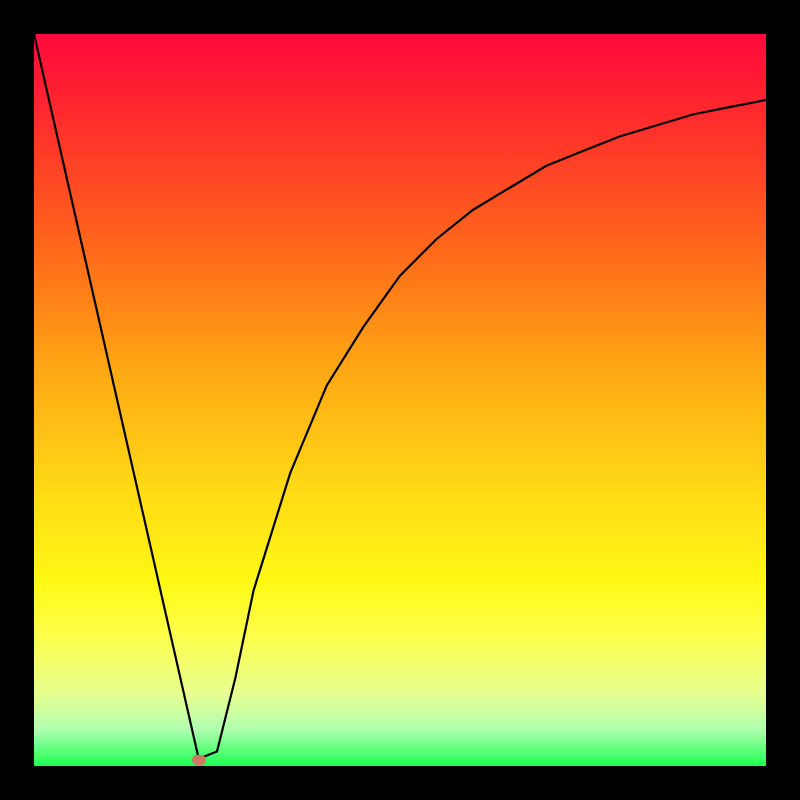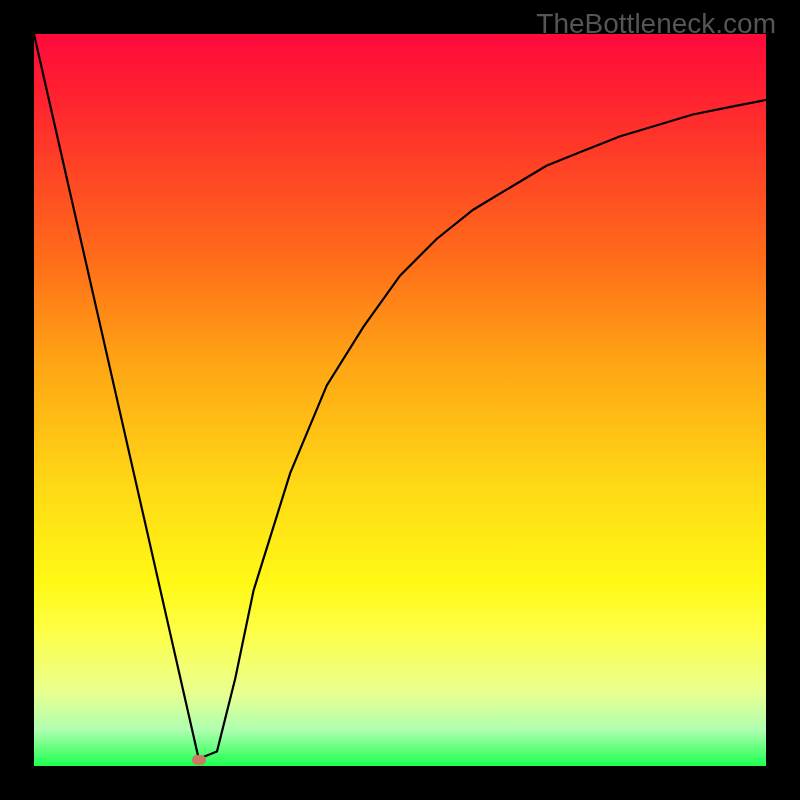--- a/index.html
+++ b/index.html
@@ -21,20 +21,19 @@
   svg.curve path{fill:none;stroke:#000;stroke-width:2.2;}
   .dot{position:absolute;width:14px;height:10px;border-radius:6px;background:#c97a60;
        transform:translate(-50%,-50%);}
   
 </style>
 </head>
 <body>
 
 <div class="frame">
   <div class="plot"></div>
-  <div class="watermark">TheBottleneck.com</div>
 
   <svg class="curve" viewBox="0 0 732 732" preserveAspectRatio="none">
     <path d="M0.0 0.0 L36.6 161.0 L73.2 322.1 L109.8 483.1 L146.4 644.2 L164.7 724.7 L183.0 717.4 L201.3 644.2 L219.6 556.3 L256.2 439.2 L292.8 351.4 L329.4 292.8 L366.0 241.6 L402.6 205.0 L439.2 175.7 L475.8 153.7 L512.4 131.8 L549.0 117.1 L585.6 102.5 L622.2 91.5 L658.8 80.5 L695.4 73.2 L732.0 65.9 "></path>
   </svg>
 
   <div class="dot" style="left: 198.7px; top: 760.144px; background: rgb(201, 122, 96);"></div>
 </div>
 
 </body></html>

